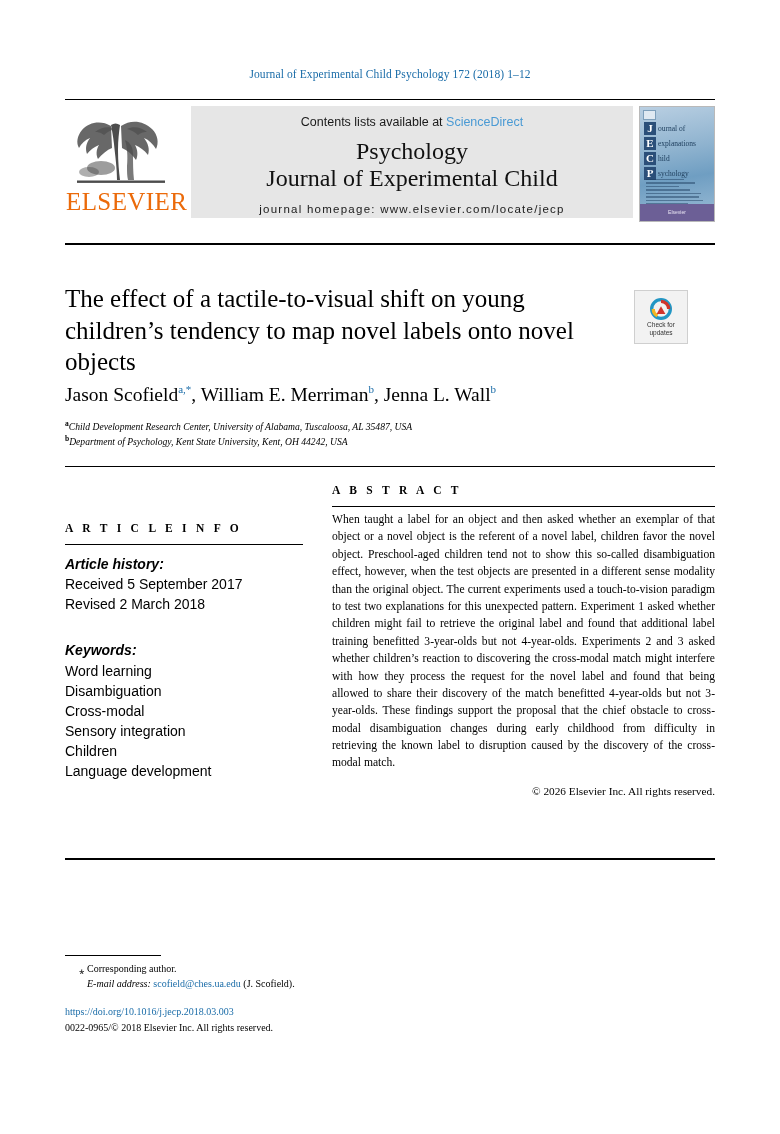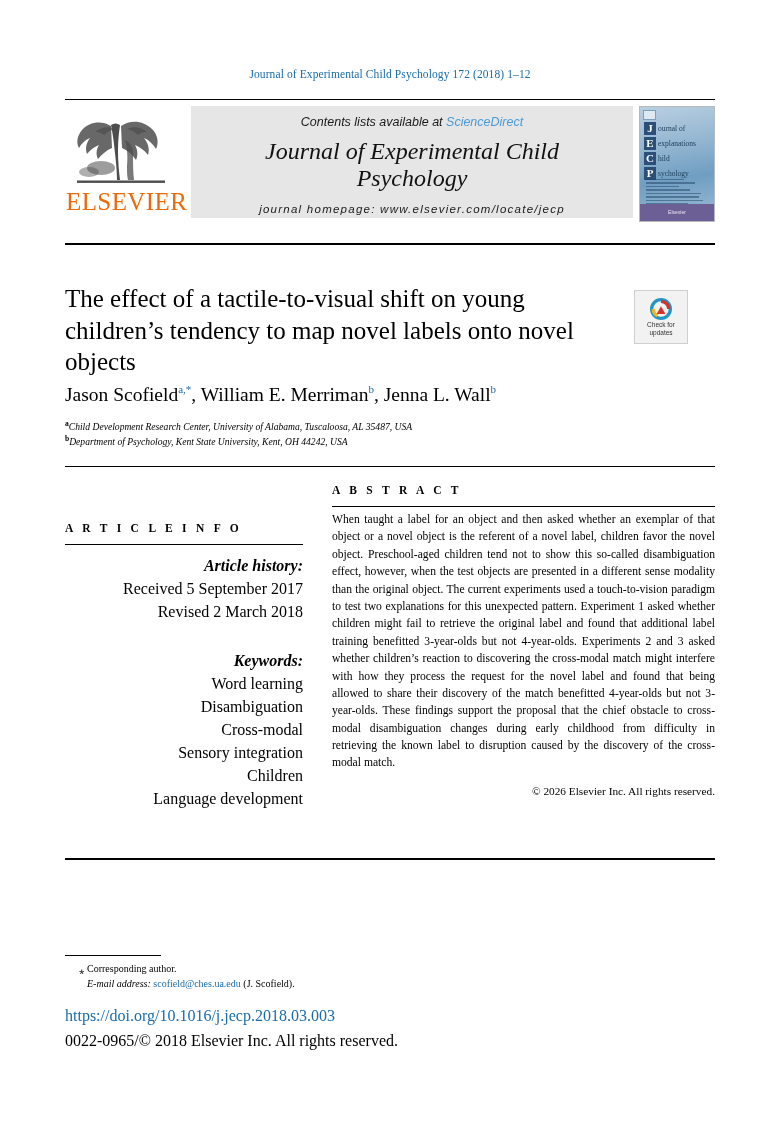--- a/index.html
+++ b/index.html
@@ -64,21 +64,20 @@
     padding-left: 1px;
   }
   .mast-center {
     flex: 1 1 auto;
     background: #e6e6e6;
     margin: 0 6px 0 4px;
     text-align: center;
     padding: 9px 8px 8px 8px;
     height: 112px;
     box-sizing: border-box;
-    font-style: italic;
   }
   .contents-line {
     font-family: "Liberation Sans", sans-serif;
     font-size: 12.5px;
     color: #1a1a1a;
   }
   .contents-line .sd {
     color: #4a9ad4;
   }
   .journal-name {
@@ -262,25 +261,24 @@
     font-family: "Liberation Serif", serif;
     font-weight: bold;
     font-size: 11.5px;
     letter-spacing: 3.3px;
   }
   .head-rule {
     border-top: 1.6px solid #000;
     margin-top: 10px;
   }
   .info-body {
-    font-family: Liberation Serif, serif;
-    font-size: 16px;
+    font-family: Liberation Sans, sans-serif;
+    font-size: 14px;
     line-height: 1.44;
     margin-top: 9px;
-    text-align: right;
   }
   .info-body .lbl {
     font-style: italic;
     font-weight: bold;
   }
   .kw-block {
     margin-top: 26px;
   }
   .abstract-body {
     font-family: "Liberation Serif", serif;
@@ -328,21 +326,21 @@
     font-style: italic;
   }
   .link {
     color: #1a6ca8;
   }
   .doi-block {
     position: absolute;
     left: 65px; top: 1004px;
     width: 520px;
     font-family: "Liberation Serif", serif;
-    font-size: 16px;
+    font-size: 10px;
     line-height: 1.55;
   }
   .doi-link {
     color: #1a6ca8;
   }
 </style>
 </head>
 <body>
 
 <div class="page">
@@ -364,22 +362,22 @@
           <path d="M60 30 C62 36 63 46 62 56 C62 62 62 66 63 70 L69 70 C68 62 68 52 68 44 C68 38 66 33 60 30 Z" opacity="0.75"></path>
         </g>
         <rect x="12" y="70.5" width="88" height="2.4" fill="#4d4d4d"></rect>
       </svg>
       <div class="elsevier-word">ELSEVIER</div>
     </div>
 
     <div class="mast-center">
       <div class="contents-line"><span>Contents lists available at </span><span class="sd">ScienceDirect</span></div>
       <div class="journal-name">
+        <div>Psychology</div>
         <div>Journal of Experimental Child</div>
-        <div>Psychology</div>
       </div>
       <div class="homepage-line">journal homepage: www.elsevier.com/locate/jecp</div>
     </div>
 
     <div class="cover-thumb">
       <div class="cover-topbar"></div>
       <div class="cover-jecp">
         <div class="cover-row">
           <span class="cover-letter">J</span>
           <span class="cover-word">ournal of</span>

